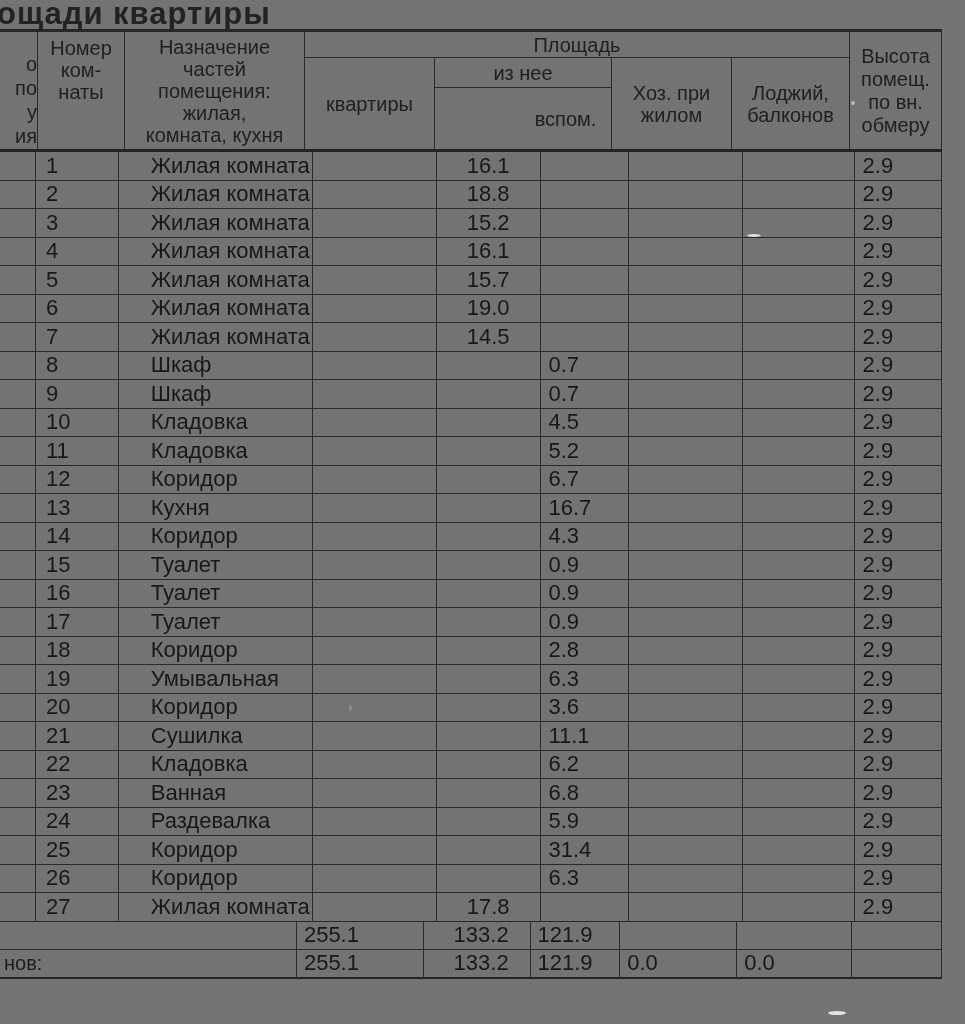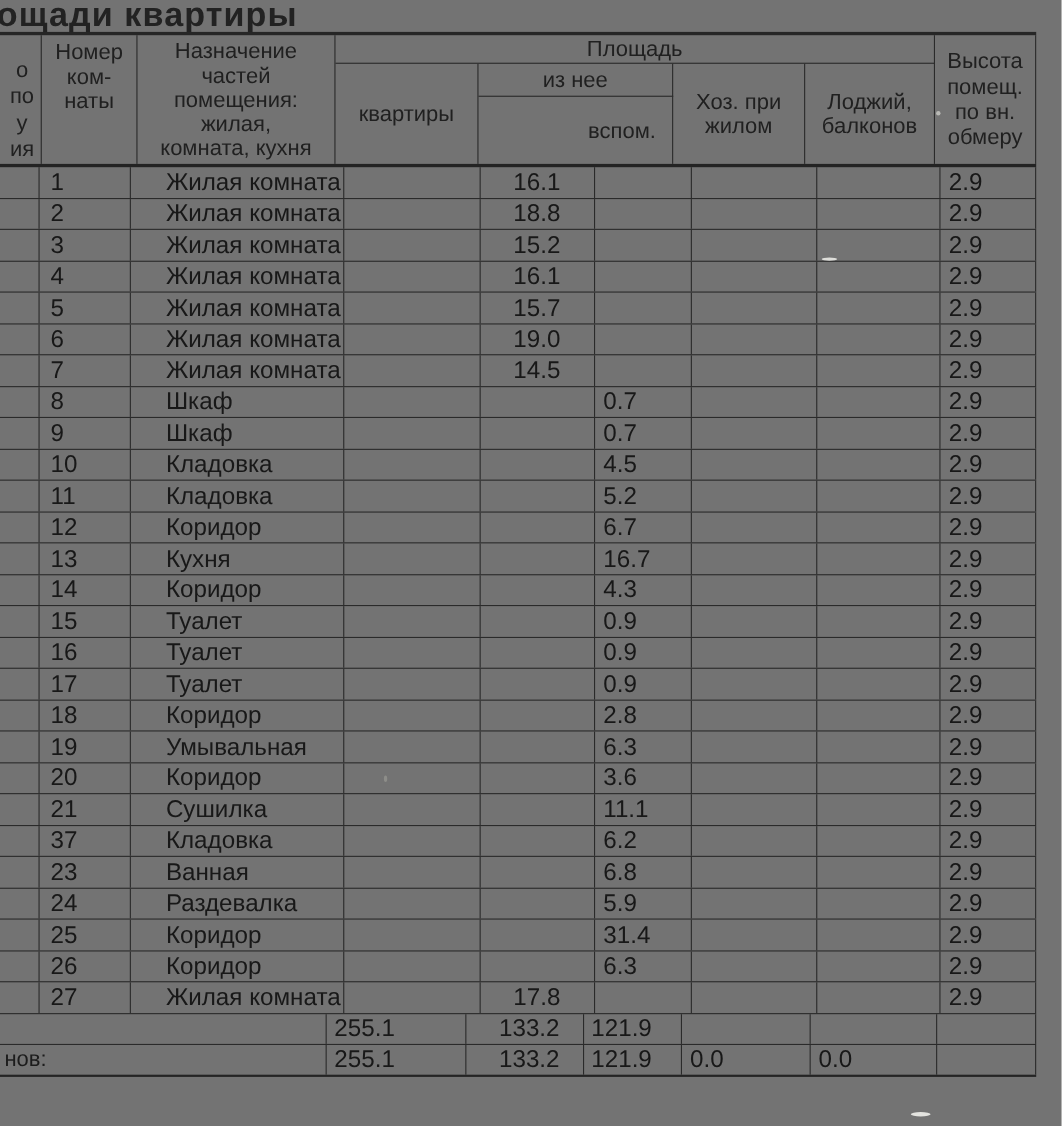--- a/index.html
+++ b/index.html
@@ -29,21 +29,21 @@
     box-sizing:content-box;
   }
   .hcell{
     box-sizing:border-box;
     border-right:1.5px solid #2a2a2a;
     font-size:20px;line-height:22px;
     text-align:center;white-space:pre-line;
     display:flex;flex-direction:column;justify-content:center;align-items:center;
     overflow:hidden;color:#202020;
   }
-  .h-frag{grid-column:1;grid-row:1/4;justify-content:flex-start;align-items:flex-start;text-align:center;padding:20px 0 0 3px;line-height:24px;}
+  .h-frag{grid-column:1;grid-row:1/4;justify-content:flex-start;align-items:flex-start;text-align:right;padding:20px 0 0 3px;line-height:24px;}
   .h-num{grid-column:2;grid-row:1/4;justify-content:flex-start;padding-top:5px;}
   .h-purpose{grid-column:3;grid-row:1/4;justify-content:flex-start;padding-top:4px;}
   .h-area{grid-column:4/9;grid-row:1;border-bottom:1.5px solid #2a2a2a;}
   .h-apt{grid-column:4;grid-row:2/4;}
   .h-ofit{grid-column:5/7;grid-row:2;border-bottom:1.5px solid #2a2a2a;}
   .h-liv{grid-column:5;grid-row:3;}
   .h-aux{grid-column:6;grid-row:3;}
   .h-hoz{grid-column:7;grid-row:2/4;}
   .h-lod{grid-column:8;grid-row:2/4;}
   .h-height{grid-column:9;grid-row:1/4;line-height:23px;}
@@ -363,21 +363,21 @@
     <div class="cell c-apt"></div>
     <div class="cell c-liv"></div>
     <div class="cell c-aux">11.1</div>
     <div class="cell c-hoz"></div>
     <div class="cell c-lod"></div>
     <div class="cell c-h">2.9</div>
   </div>
 
   <div class="row">
     <div class="cell c-cut"></div>
-    <div class="cell c-num">37</div>
+    <div class="cell c-num">22</div>
     <div class="cell c-purpose">Кладовка</div>
     <div class="cell c-apt"></div>
     <div class="cell c-liv"></div>
     <div class="cell c-aux">6.2</div>
     <div class="cell c-hoz"></div>
     <div class="cell c-lod"></div>
     <div class="cell c-h">2.9</div>
   </div>
 
   <div class="row">

